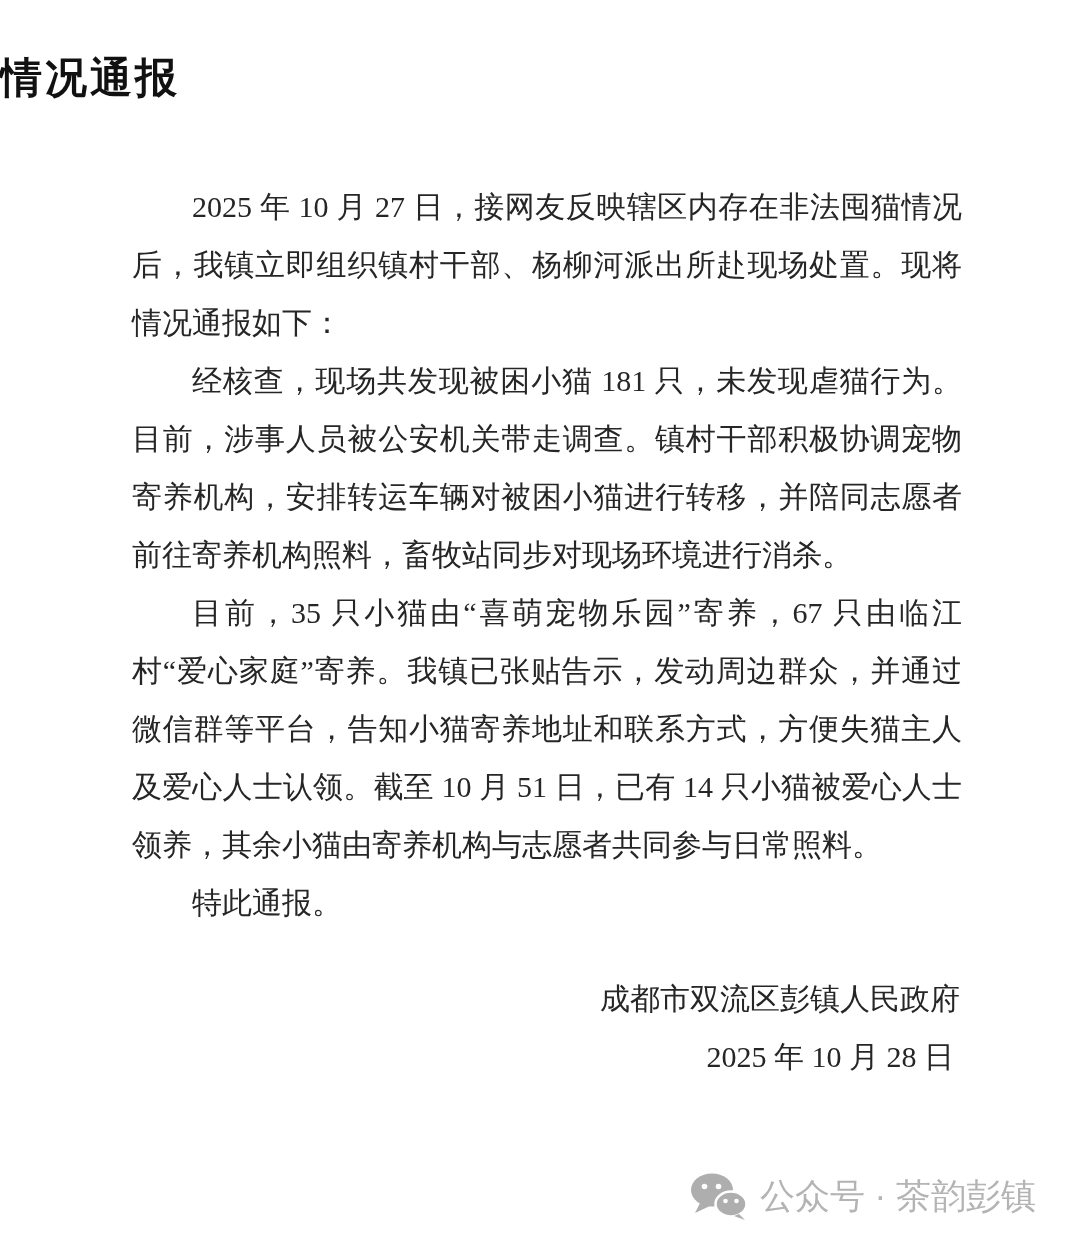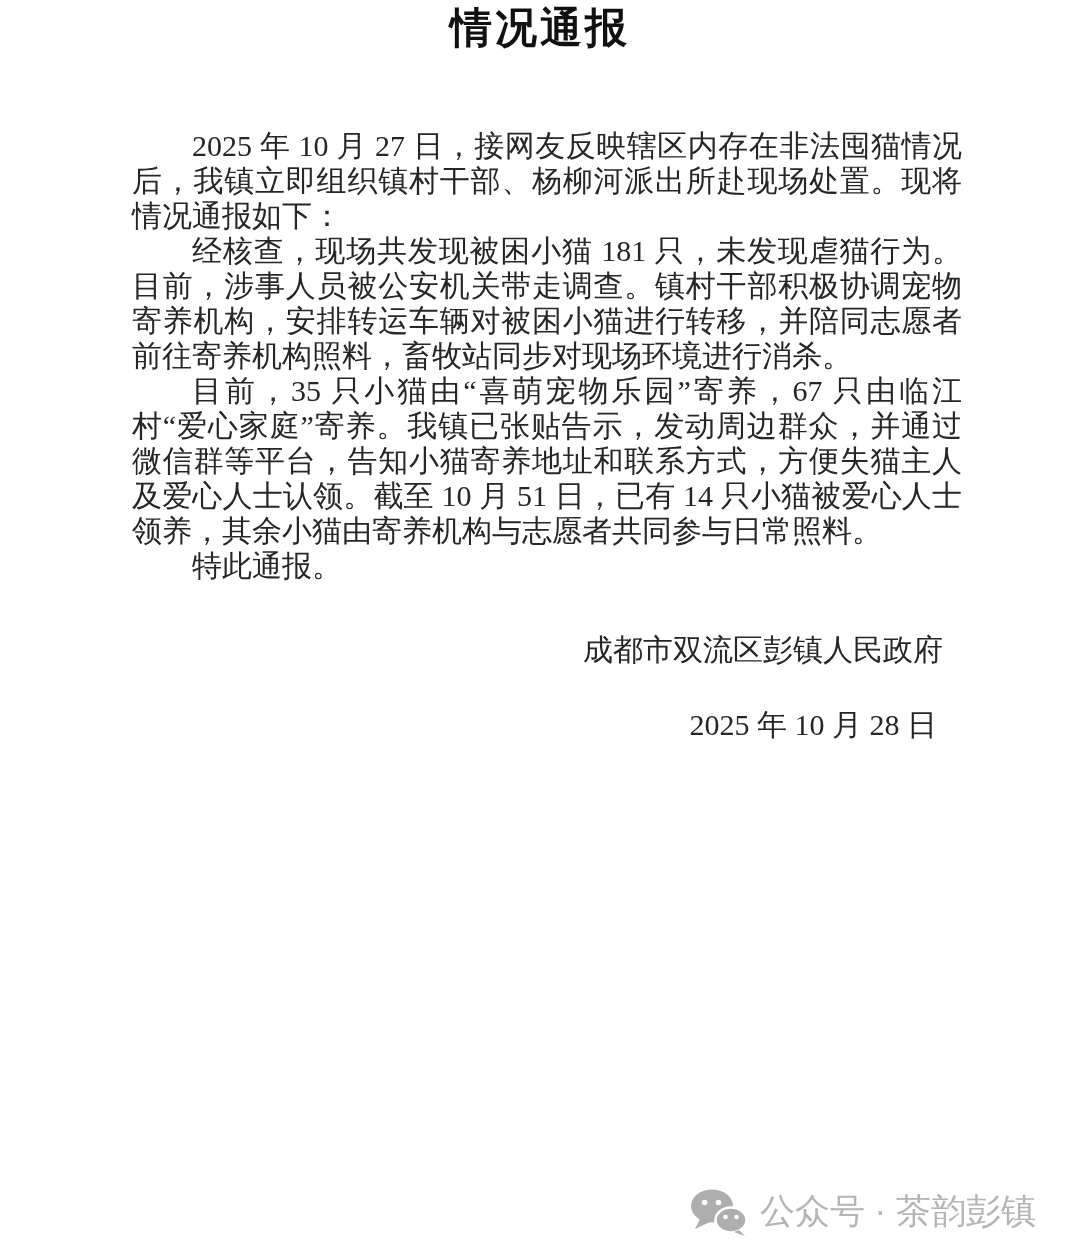--- a/index.html
+++ b/index.html
@@ -11,57 +11,58 @@
     position: relative;
     width: 1080px;
     height: 1240px;
     background: #ffffff;
     overflow: hidden;
     font-family: "Liberation Serif", "DejaVu Serif", serif;
     color: #262626;
   }
   .title {
     margin: 0;
-    text-align: center;
+    padding-top: 50px;
     font-size: 42px;
     font-weight: 700;
     letter-spacing: 3px;
     color: #111111;
   }
   .doc-body {
     margin: 72px 118px 0 132px;
     font-size: 30px;
-    line-height: 35px;
+    line-height: 58px;
     text-align: justify;
     text-justify: inter-ideograph;
   }
   .doc-body p {
     margin: 0;
     text-indent: 2em;
   }
   .sig-block {
     margin: 38px 120px 0 0;
     text-align: right;
     font-size: 30px;
     line-height: 58px;
     color: #262626;
   }
   .sig-block p {
-    margin: 17px;
+    margin: 0;
     text-align: right;
   }
   .sig-date {
     margin-top: 6px;
     padding-right: 6px;
   }
   .watermark {
     position: absolute;
     right: 44px;
-    bottom: 4px;
+    bottom: 20px;
     display: flex;
+    align-items: center;
     gap: 12px;
     color: #b4b4b4;
     font-size: 35px;
     font-family: "Liberation Sans", "DejaVu Sans", sans-serif;
     white-space: nowrap;
   }
   .wx-icon svg {
     display: block;
   }
 </style>

